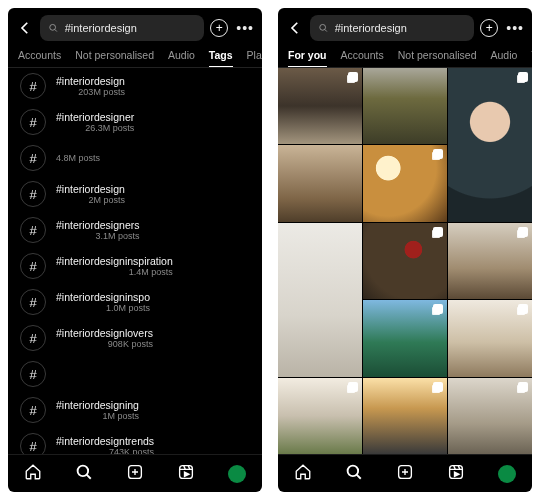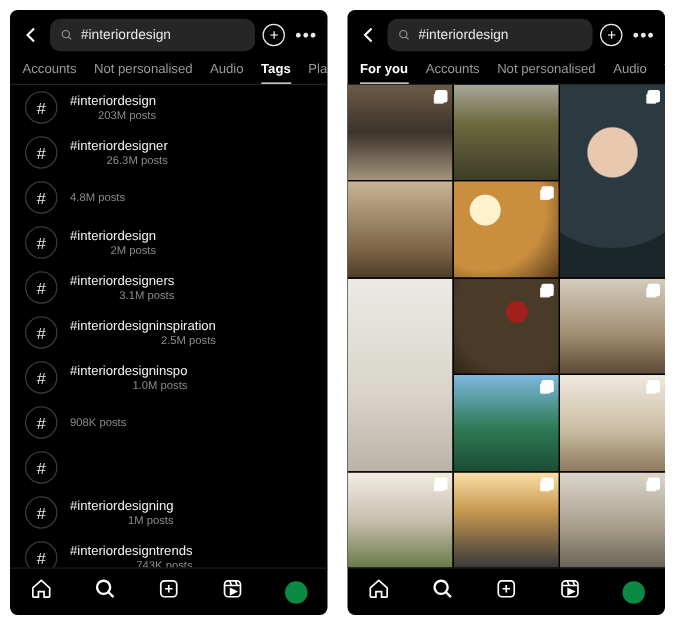--- a/index.html
+++ b/index.html
@@ -149,33 +149,34 @@
           <div class="hash-badge">#</div>
           <div class="hash-text">
             <span class="hash-name">#interiordesigners</span>
             <span class="hash-meta">3.1M posts</span>
           </div>
         </div>
         <div class="hash-row">
           <div class="hash-badge">#</div>
           <div class="hash-text">
             <span class="hash-name">#interiordesigninspiration</span>
-            <span class="hash-meta">2.5M posts</span>
+            <span class="hash-meta">1.4M posts</span>
           </div>
         </div>
         <div class="hash-row">
           <div class="hash-badge">#</div>
           <div class="hash-text">
             <span class="hash-name">#interiordesigninspo</span>
             <span class="hash-meta">1.0M posts</span>
           </div>
         </div>
         <div class="hash-row">
           <div class="hash-badge">#</div>
           <div class="hash-text">
+            <span class="hash-name">#interiordesignlovers</span>
             <span class="hash-meta">908K posts</span>
           </div>
         </div>
         <div class="hash-row">
           <div class="hash-badge">#</div>
         </div>
         <div class="hash-row">
           <div class="hash-badge">#</div>
           <div class="hash-text">
             <span class="hash-name">#interiordesigning</span>

